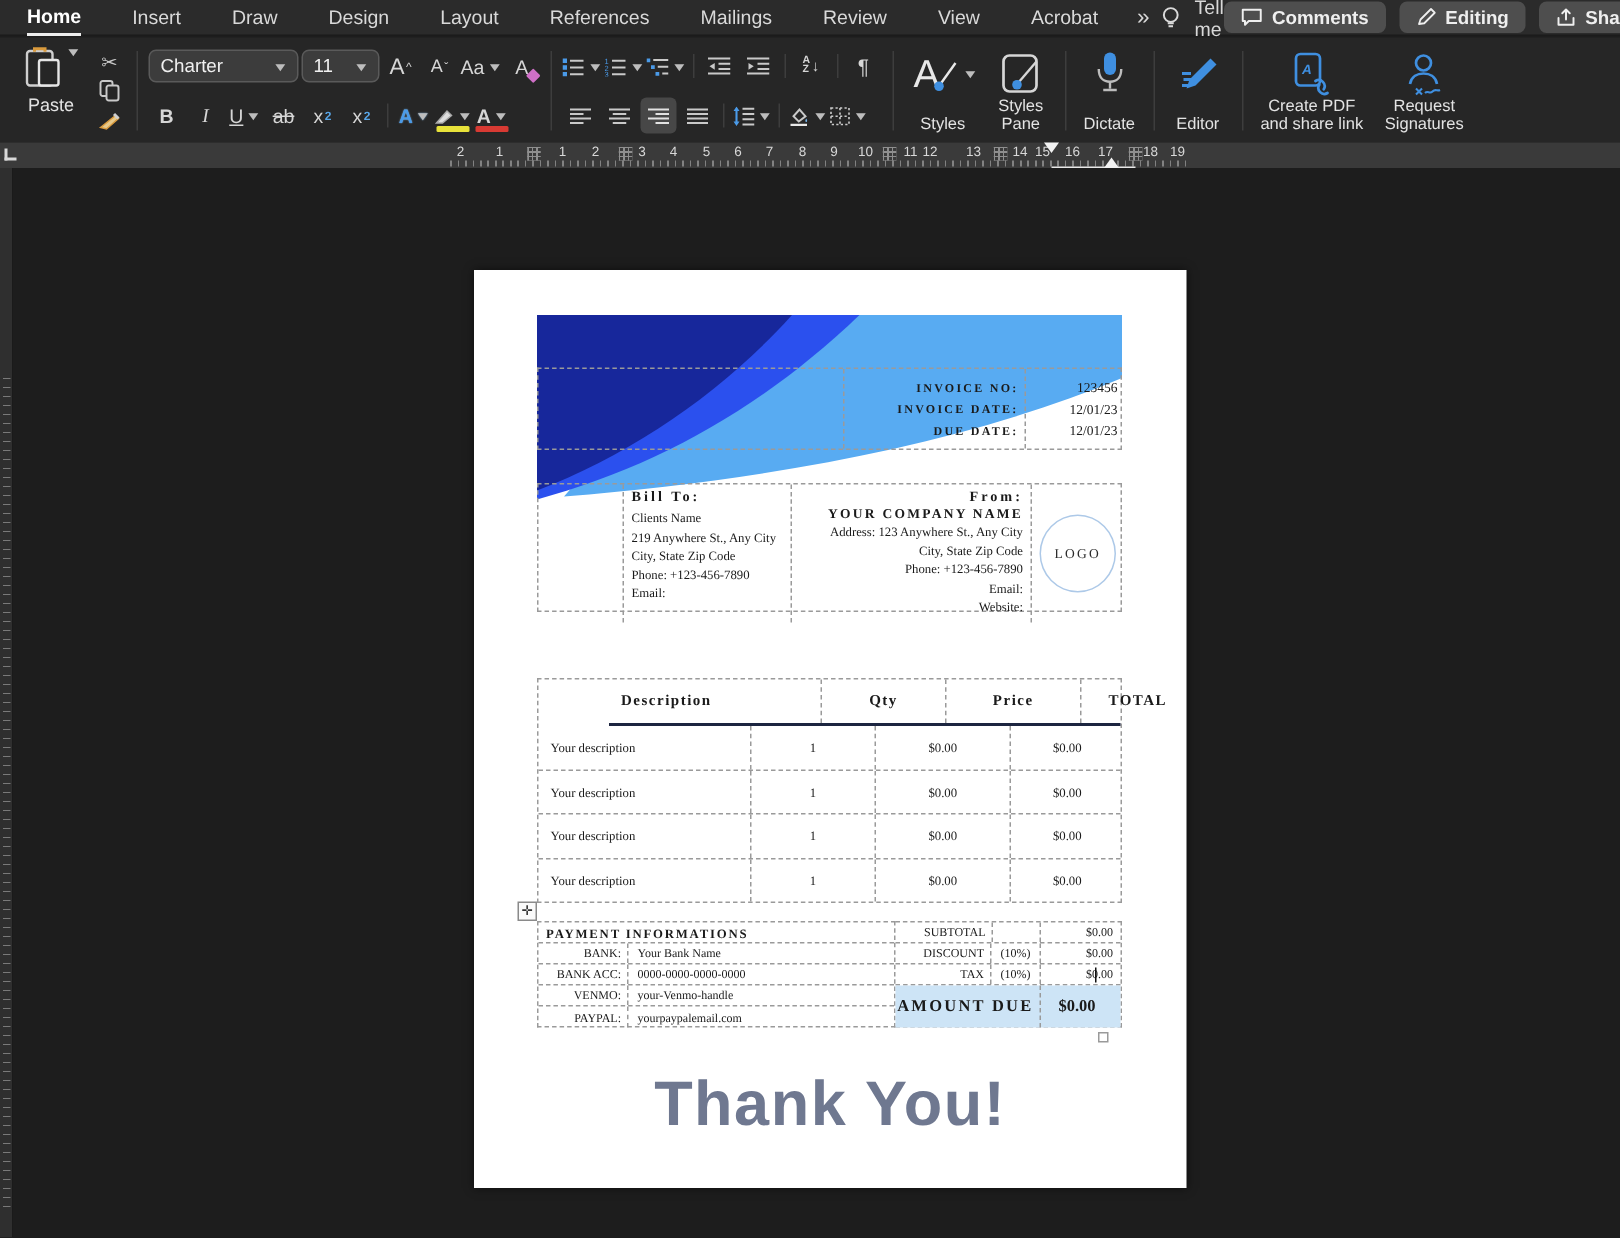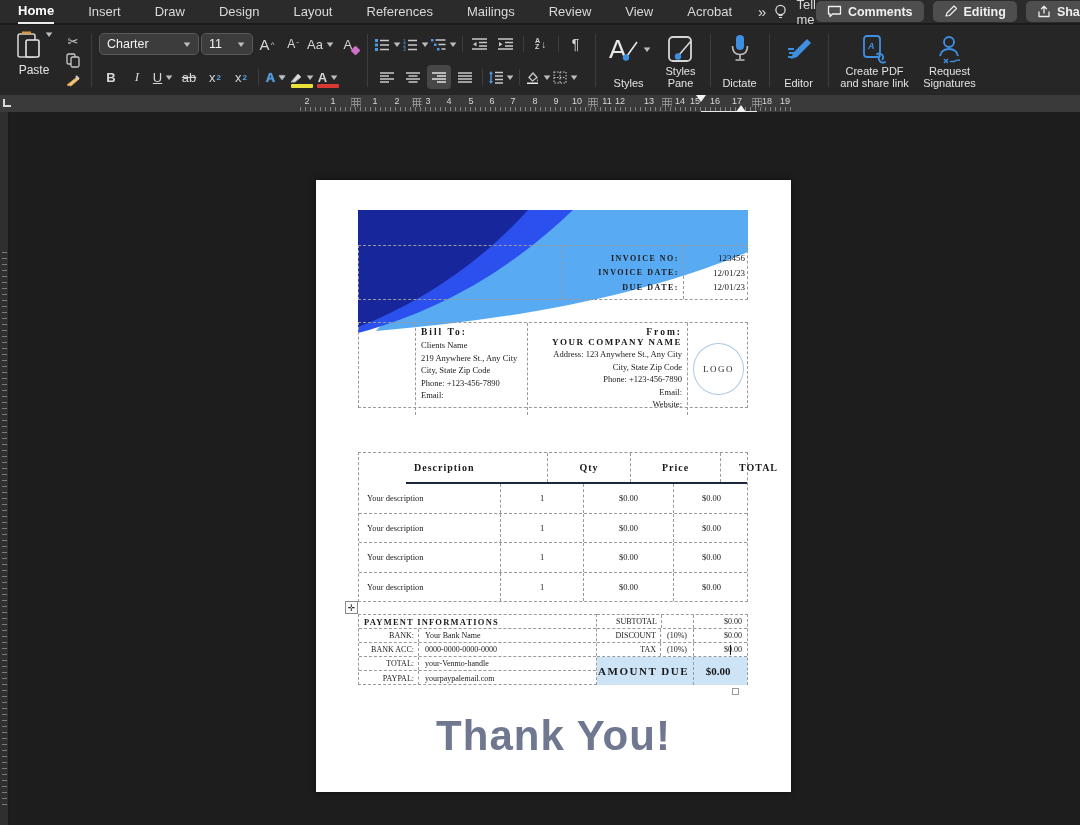--- a/index.html
+++ b/index.html
@@ -634,21 +634,21 @@
                 <div class="pl">BANK:</div>
                 <div class="pv">Your Bank Name</div>
               </div>
 
               <div class="pay-row">
                 <div class="pl">BANK ACC:</div>
                 <div class="pv">0000-0000-0000-0000</div>
               </div>
 
               <div class="pay-row">
-                <div class="pl">TOTAL:</div>
+                <div class="pl">VENMO:</div>
                 <div class="pv">your-Venmo-handle</div>
               </div>
 
               <div class="pay-row">
                 <div class="pl">PAYPAL:</div>
                 <div class="pv">yourpaypalemail.com</div>
               </div>
             </div>
         </div>
         <div class="pay-right">

